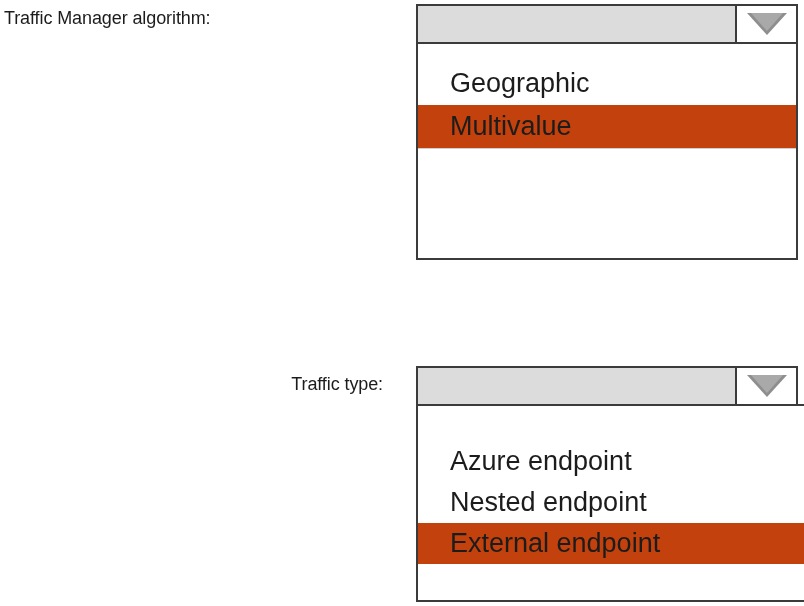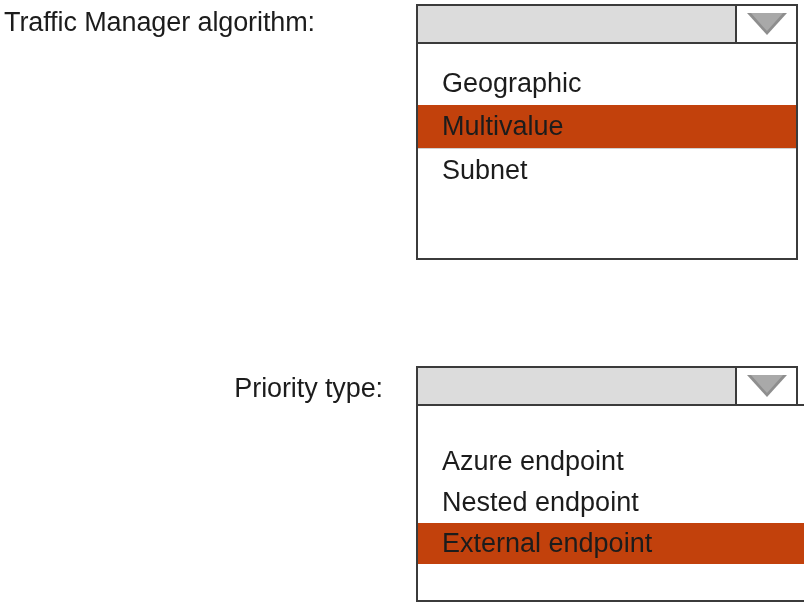--- a/index.html
+++ b/index.html
@@ -11,21 +11,21 @@
     width: 804px;
     height: 606px;
     position: relative;
     font-family: "Liberation Sans", sans-serif;
     color: #1a1a1a;
     overflow: hidden;
   }
 
   .field-label {
     position: absolute;
-    font-size: 27px;
+    font-size: 18px;
     line-height: 1;
     letter-spacing: -0.1px;
     color: #1c1c1c;
     white-space: nowrap;
     font-weight: 400;
   }
 
   #label-algorithm {
     left: 4px;
     top: 9px;
@@ -99,21 +99,21 @@
     background: #ffffff;
     border: 2px solid #3b3b3b;
     box-sizing: border-box;
     overflow: hidden;
   }
 
   .option-item {
     font-size: 27px;
     line-height: 1;
     color: #1c1c1c;
-    padding-left: 24px;
+    padding-left: 32px;
     display: flex;
     align-items: center;
     box-sizing: border-box;
     white-space: nowrap;
   }
 
   .option-item.selected {
     background: #c2410c;
   }
 
@@ -173,25 +173,24 @@
   <div class="arrow-box">
     <span class="arrow-glyph"></span>
   </div>
 </div>
 
 <div class="option-list" id="list-algorithm">
   <div class="list-pad pad-top"></div>
   <div class="option-item">Geographic</div>
   <div class="option-item selected">Multivalue</div>
   <div class="option-sep"></div>
-  <div class="option-item">Subnet</div>
   <div class="list-pad pad-bottom"></div>
 </div>
 
-<div class="field-label" id="label-endpoint">Priority type:</div>
+<div class="field-label" id="label-endpoint">Traffic type:</div>
 
 <div class="combobox" id="combo-endpoint">
   <div class="value-box">
     <span class="value-text"></span>
   </div>
   <div class="arrow-box">
     <span class="arrow-glyph"></span>
   </div>
 </div>
 

